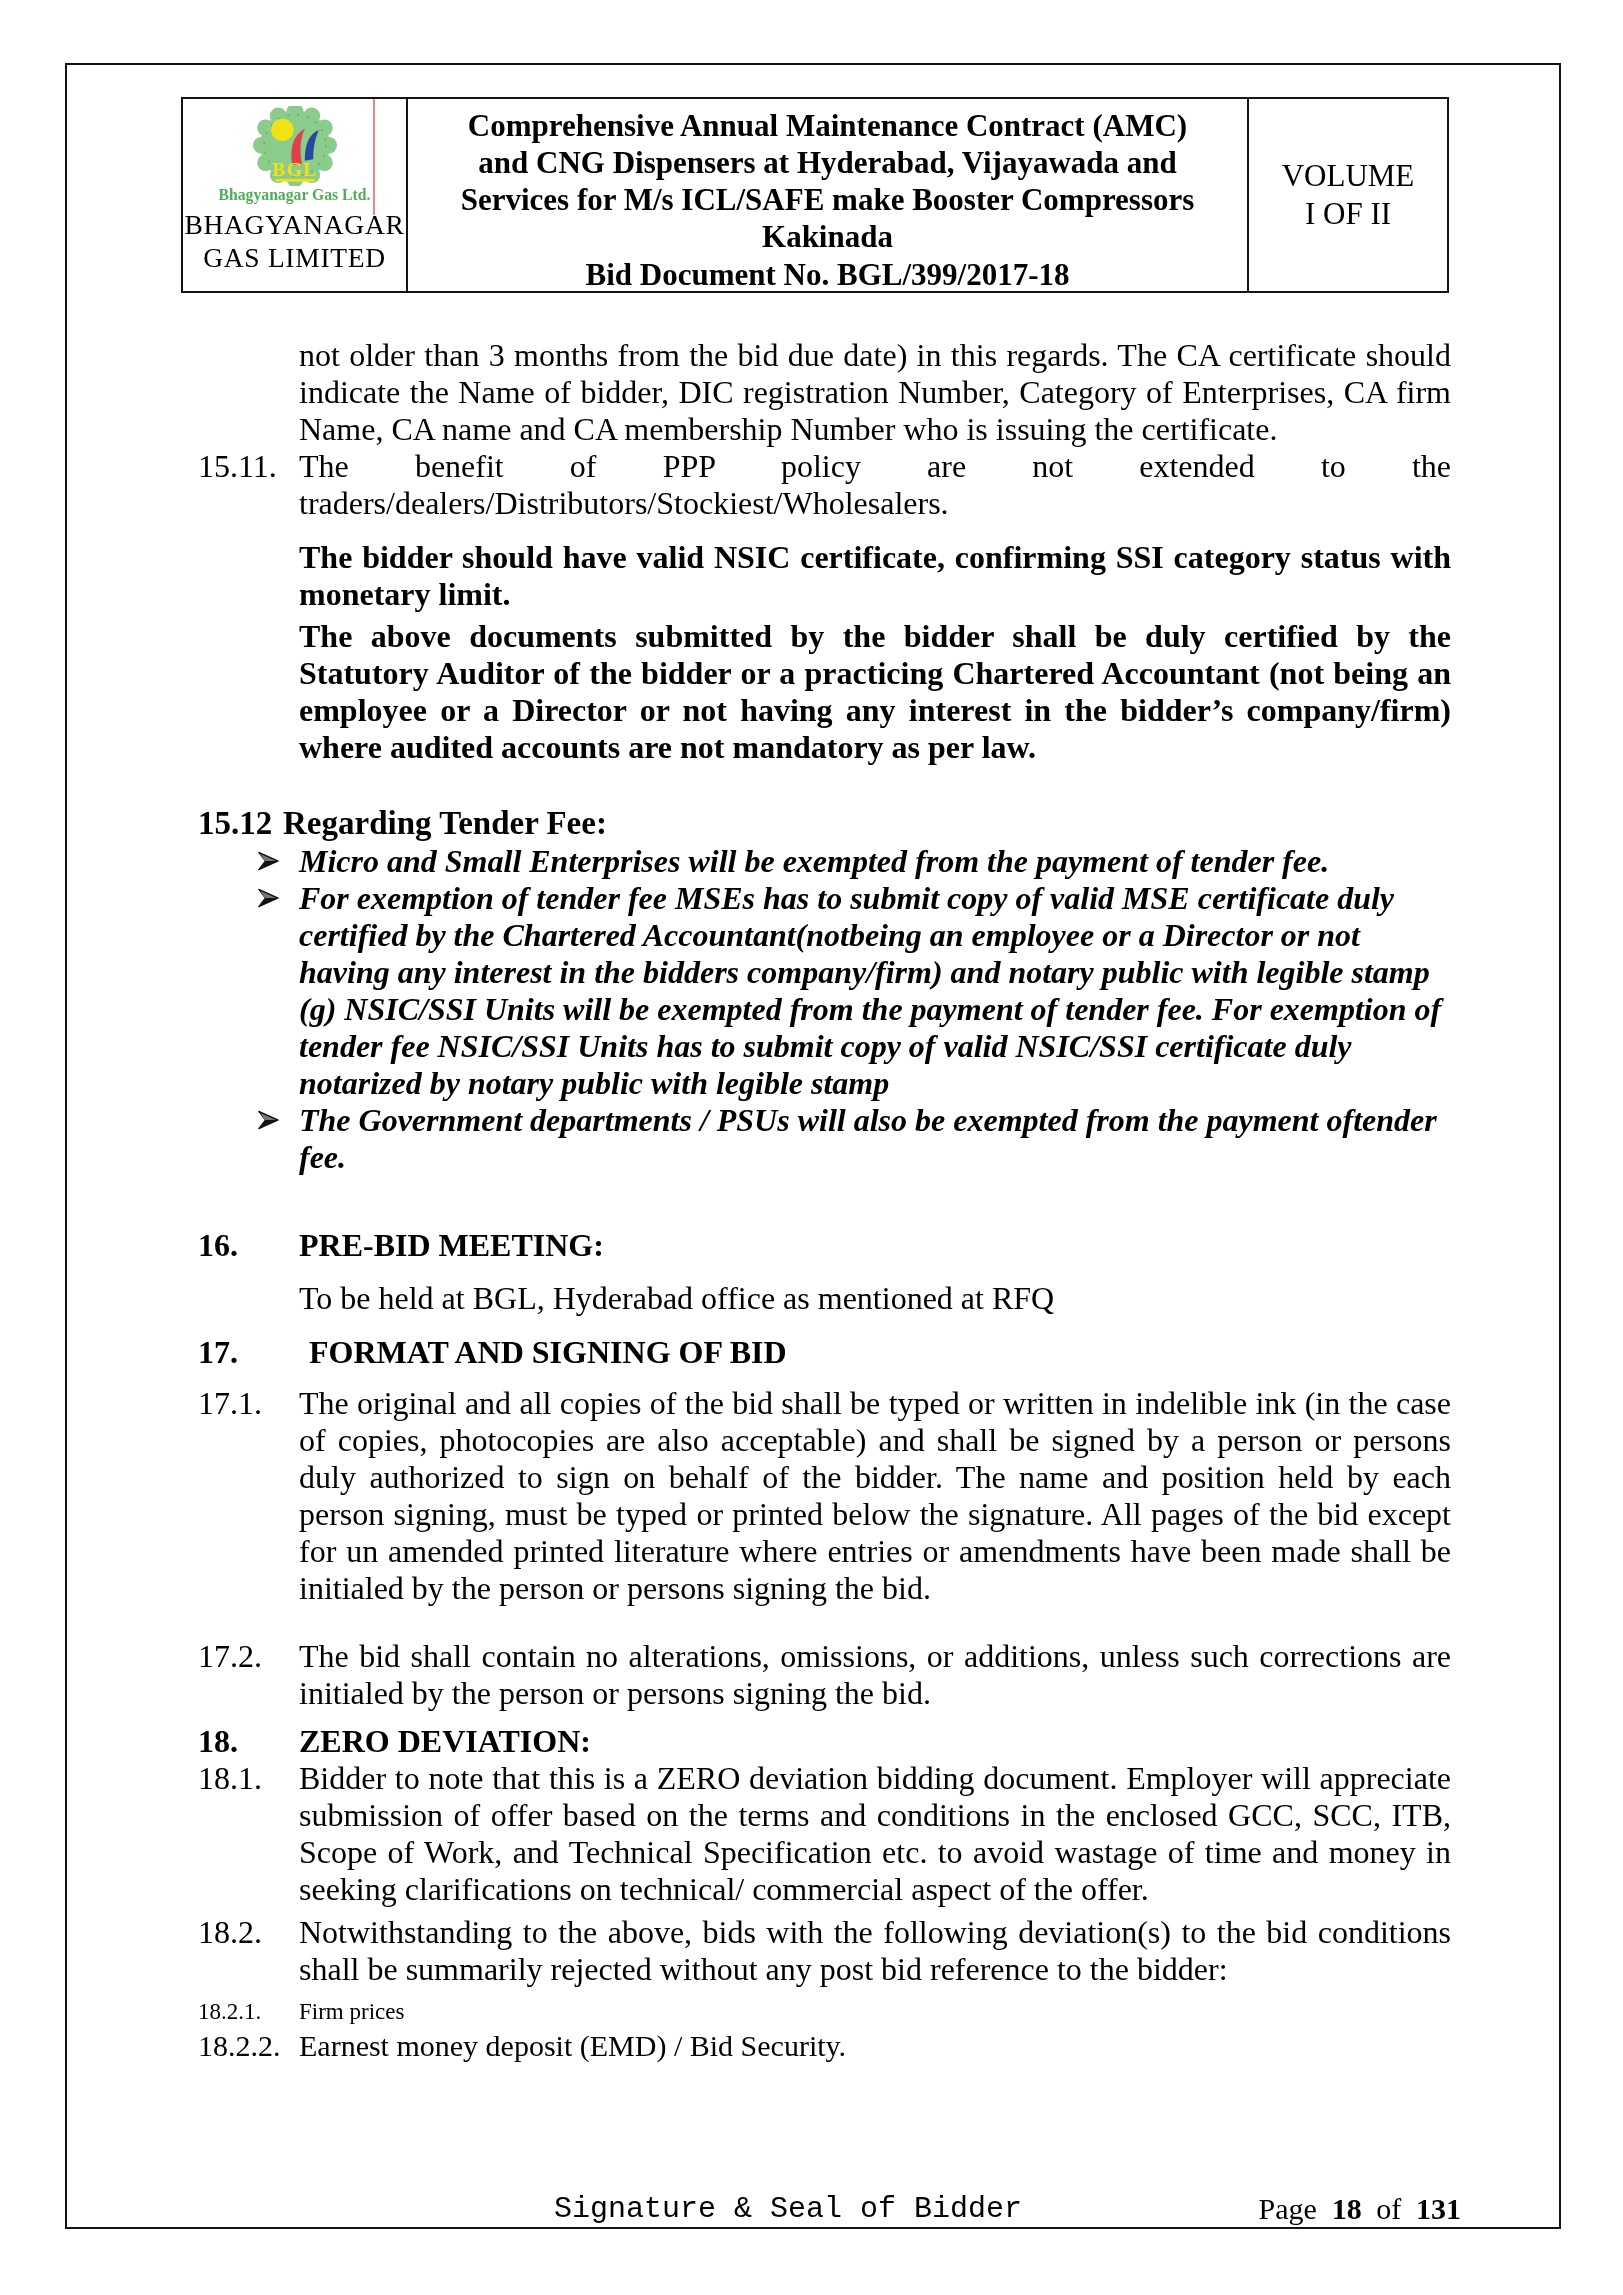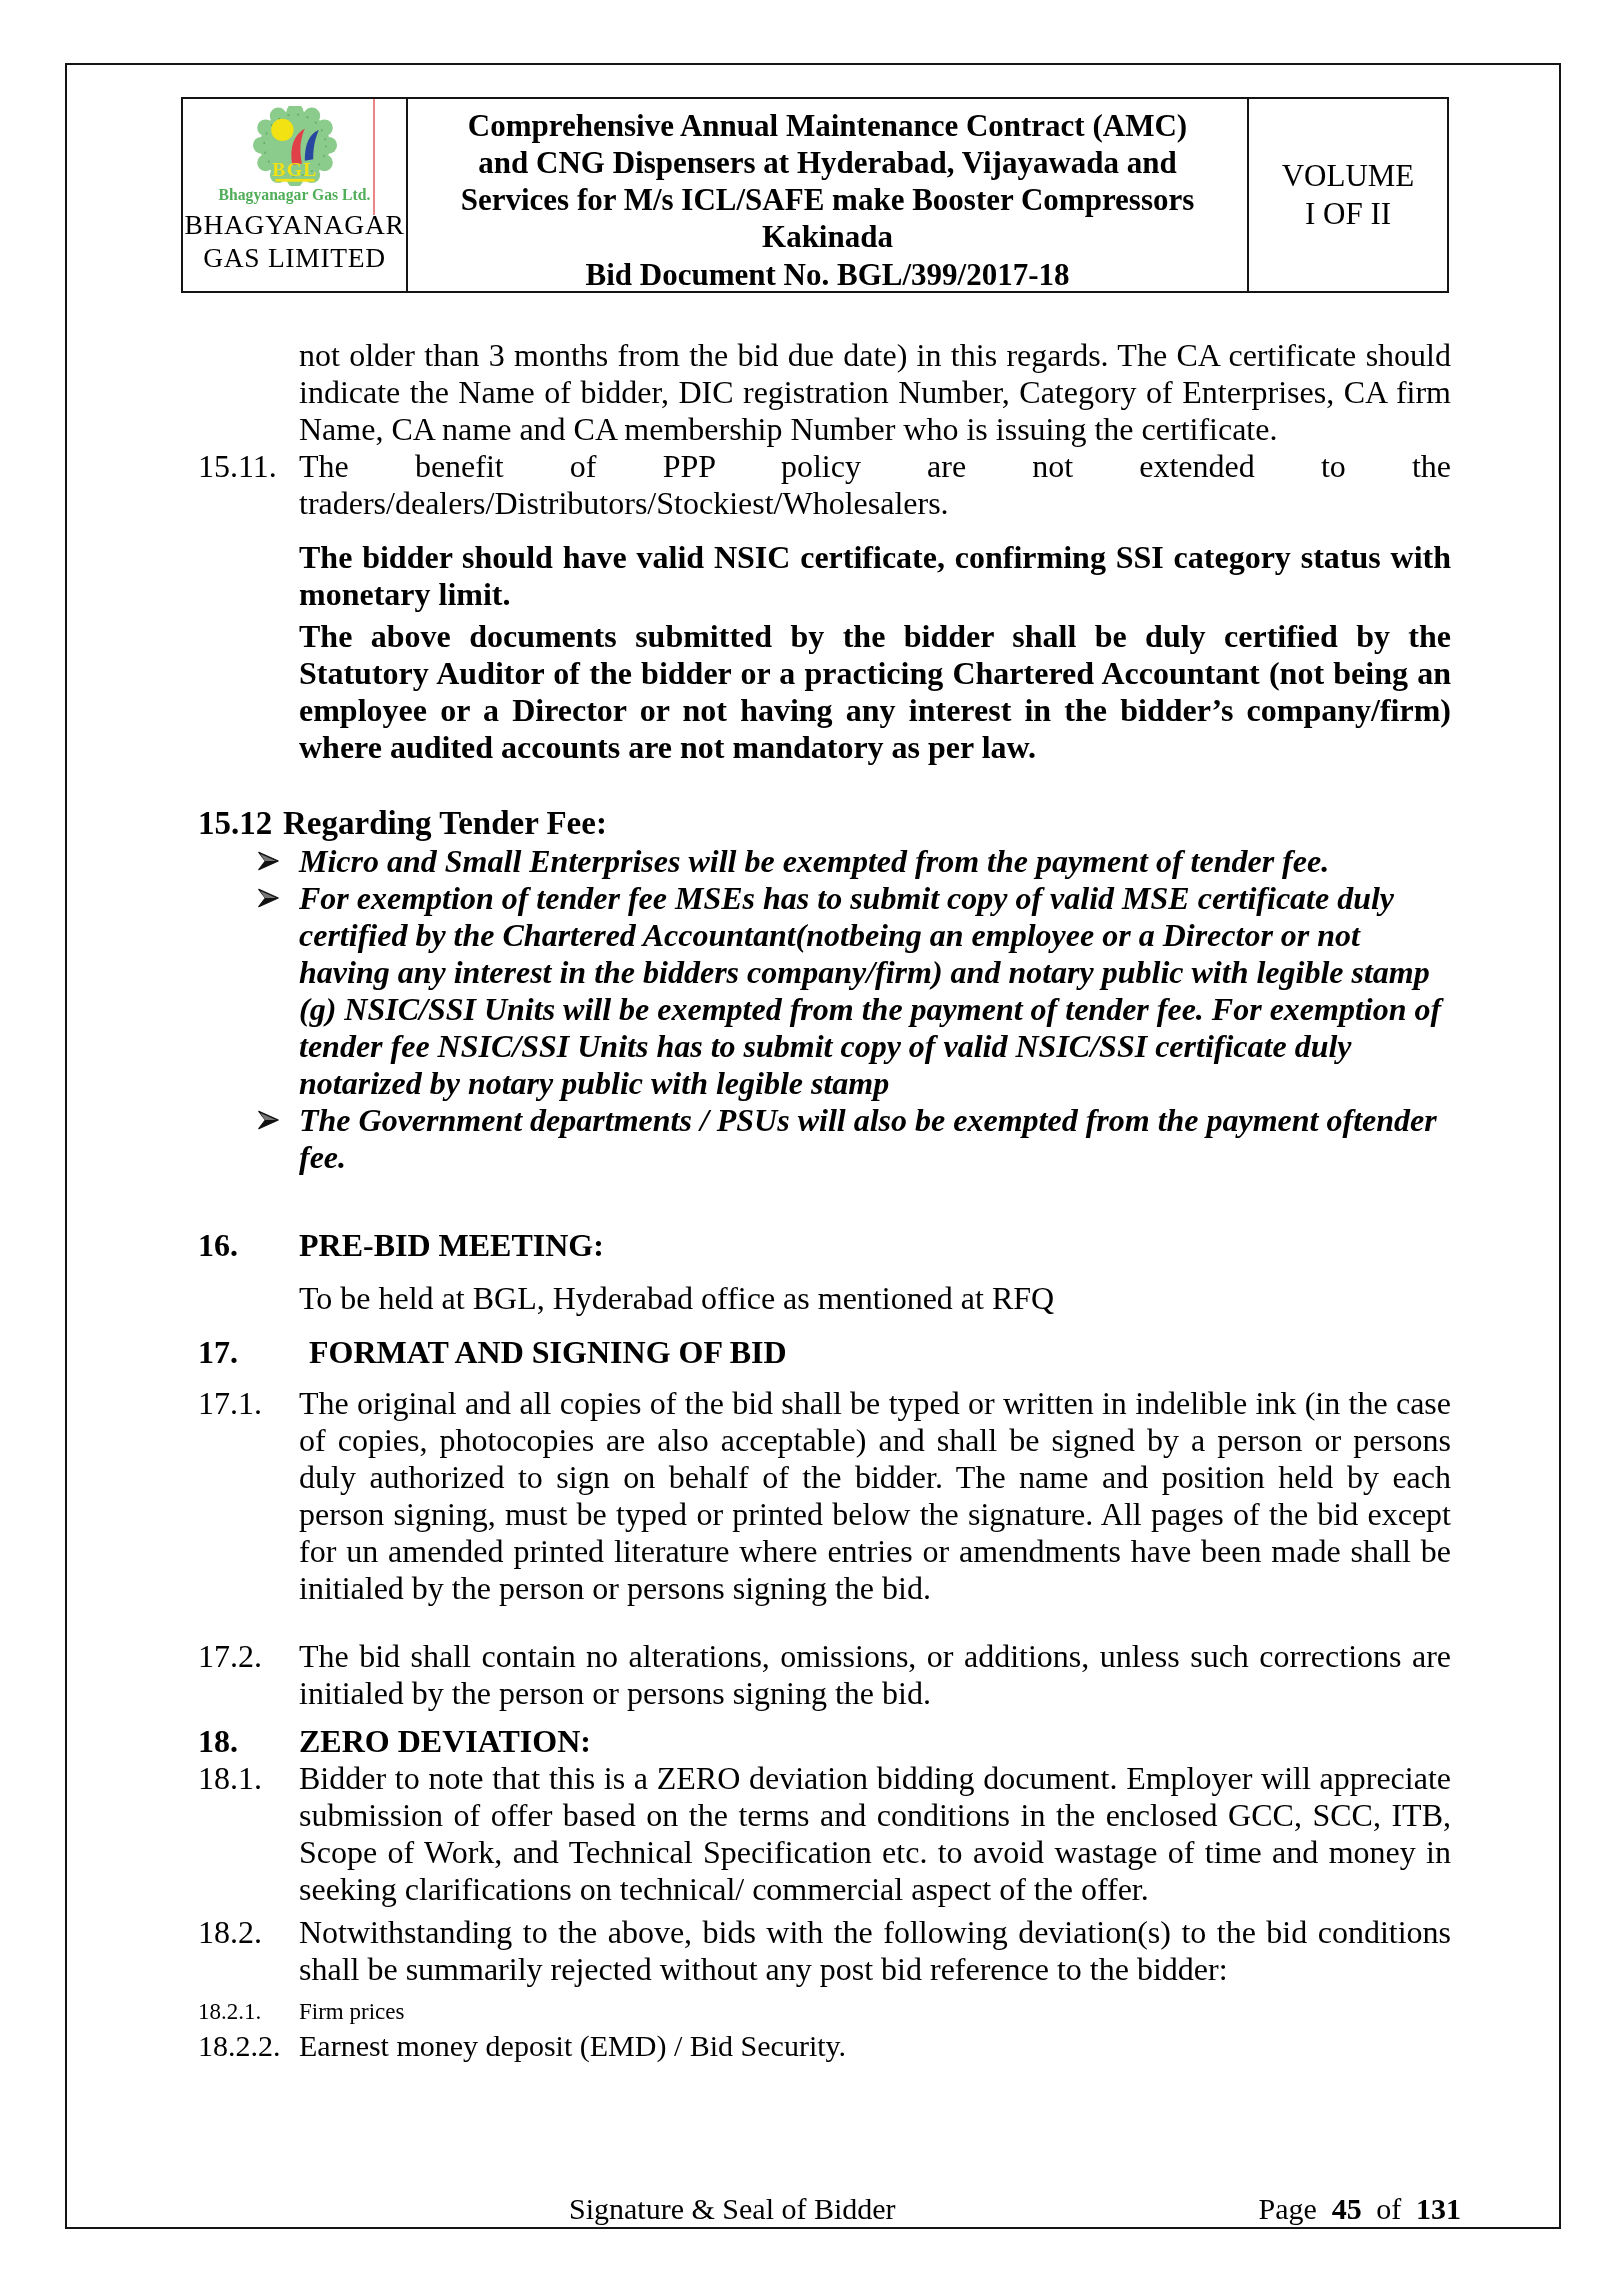--- a/index.html
+++ b/index.html
@@ -43,21 +43,21 @@
   .b-172{margin-top:31px;}
   .h-18{margin-top:10.5px;}
   .b-181{margin-top:0;}
   .b-182{margin-top:6.5px;}
   .b-1821{margin-top:7px;font-size:23px;line-height:34px;}
   .b-1822{margin-top:0;font-size:30px;line-height:34px;}
   .b-1821 .txt,.b-1822 .txt{text-align:left;}
 
   
   .footer{position:absolute;left:0;right:0;bottom:0;height:41px;font-size:30px;}
-  .footer .sig{position:absolute;left:502px;bottom:1.3px;}
+  .footer .sig{position:absolute;left:487px;bottom:1.3px;font-family:Liberation Mono, monospace;}
   .footer .pg{position:absolute;right:98px;bottom:1.3px;white-space:nowrap;}
   .footer .pg span{margin-left:7.2px;}
   .footer .pg span:first-child{margin-left:0;}
 </style>
 </head>
 <body>
 
 <div class="frame">
 
   <div class="htable">
@@ -206,20 +206,20 @@
       <span class="num">18.2.2.</span>
       <div class="txt">Earnest money deposit (EMD) / Bid Security.</div>
     </div>
 
   </div>
 
   <div class="footer">
     <span class="sig">Signature &amp; Seal of Bidder</span>
     <span class="pg">
       <span>Page</span>
-      <span class="bold">45</span>
+      <span class="bold">18</span>
       <span>of</span>
       <span class="bold">131</span>
     </span>
   </div>
 
 </div>
 
 
 </body></html>

